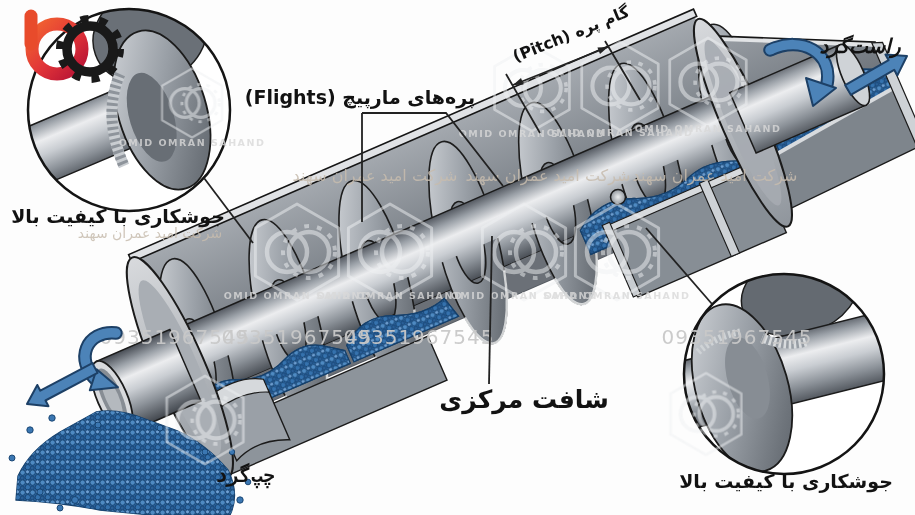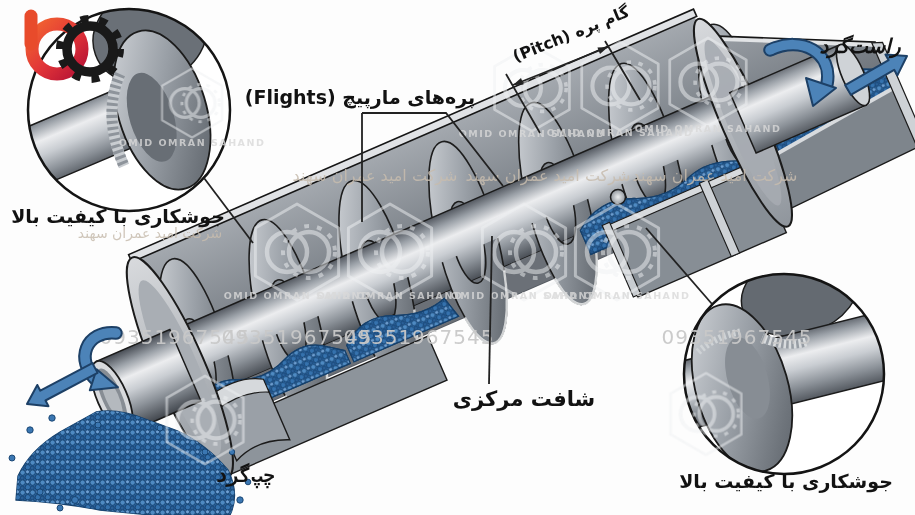--- a/index.html
+++ b/index.html
@@ -270,19 +270,19 @@
   <g>
     <circle cx="57" cy="49" r="25" fill="none" stroke="url(#redG)" stroke-width="13"></circle>
     <path d="M 31 16 L 31 44" stroke="#e84b2b" stroke-width="13" stroke-linecap="round"></path>
     <circle cx="90" cy="49" r="29.5" fill="none" stroke="#191919" stroke-width="9" pathLength="100" stroke-dasharray="4.2 5.8"></circle>
     <circle cx="90" cy="49" r="23" fill="none" stroke="#191919" stroke-width="9.5"></circle>
   </g>
 </svg>
 
 <div class="lbl" style="left:360px;top:97px;font-size:19px;">پره‌های مارپیچ (Flights)</div>
 <div class="lbl lbl-rot" style="left:571px;top:34px;font-size:16px;">گام پره (Pitch)</div>
-<div class="lbl" style="left:524px;top:399px;font-size:21px;">شافت مرکزی</div>
+<div class="lbl" style="left:524px;top:399px;font-size:25px;">شافت مرکزی</div>
 <div class="lbl" style="left:860px;top:46px;font-size:20px;font-style:italic;">راست‌گرد</div>
 <div class="lbl" style="left:245px;top:475px;font-size:20px;font-family:Liberation Mono, monospace;">چپ‌گرد</div>
 <div class="lbl" style="left:118px;top:216px;font-size:19px;">جوشکاری با کیفیت بالا</div>
 <div class="lbl" style="left:786px;top:481px;font-size:19px;">جوشکاری با کیفیت بالا</div>
 
 </div>
 
 </body></html>

